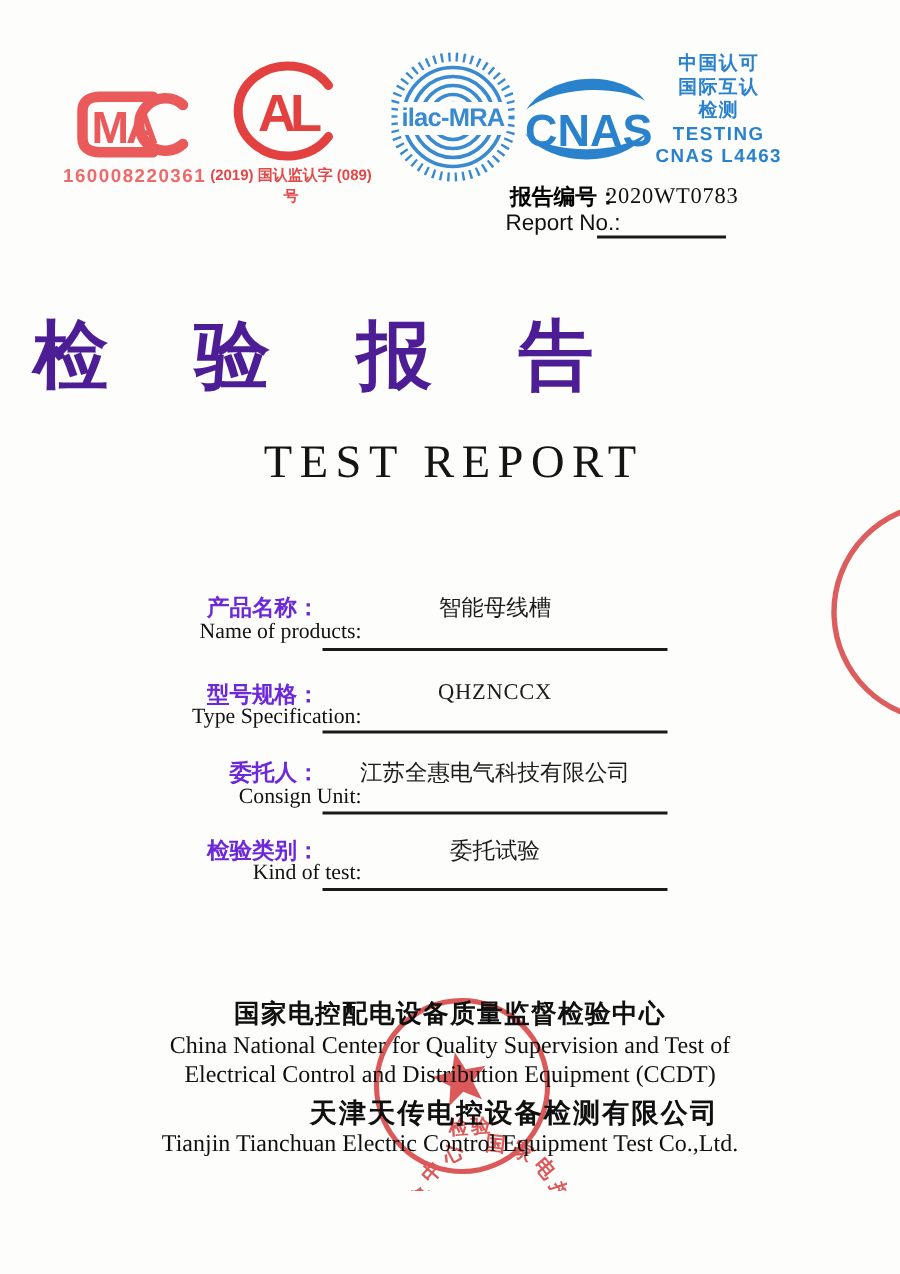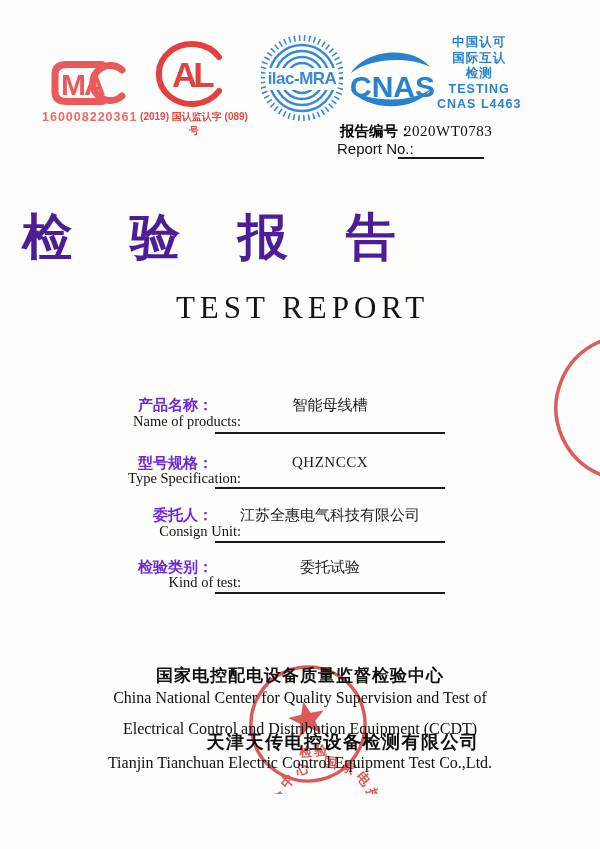--- a/index.html
+++ b/index.html
@@ -132,21 +132,21 @@
 <div class="abs f-value" style="top:506px">江苏全惠电气科技有限公司</div>
 <div class="abs f-underline" style="top:541px"></div>
 
 <div class="abs f-label-zh" style="top:558px">检验类别：</div>
 <div class="abs f-label-en" style="top:574px">Kind of test:</div>
 <div class="abs f-value" style="top:558px">委托试验</div>
 <div class="abs f-underline" style="top:592px"></div>
 
 <div class="abs footer-line footer-zh" style="top:664px;font-size:17px;letter-spacing:1px;">国家电控配电设备质量监督检验中心</div>
 <div class="abs footer-line footer-en" style="top:689px;font-size:16px;">China National Center for Quality Supervision and Test of</div>
-<div class="abs footer-line footer-en" style="top:708px;font-size:16px;margin-top:12px;">Electrical Control and Distribution Equipment (CCDT)</div>
+<div class="abs footer-line footer-en" style="top:708px;font-size:16px;">Electrical Control and Distribution Equipment (CCDT)</div>
 <div class="abs footer-line footer-zh" style="top:730px;font-size:18px;letter-spacing:1.5px;padding-left:43px;">天津天传电控设备检测有限公司</div>
 <div class="abs footer-line footer-en" style="top:754px;font-size:16px;">Tianjin Tianchuan Electric Control Equipment Test Co.,Ltd.</div>
 
 <svg class="abs stamp" style="left:238px;top:654px;" width="140" height="140" viewBox="0 0 140 140">
   <defs>
     <path id="centerRing" d="M 70,115 A 45,45 0 1 1 69.95,115"></path>
   </defs>
   <g transform="rotate(-12 70 70)">
     <circle cx="70" cy="70" r="57" fill="none" stroke="#d84343" stroke-width="3.4"></circle>
     <text font-size="13.5" font-weight="bold" fill="#d84343" letter-spacing="3.5" font-family="'Liberation Sans',sans-serif">

